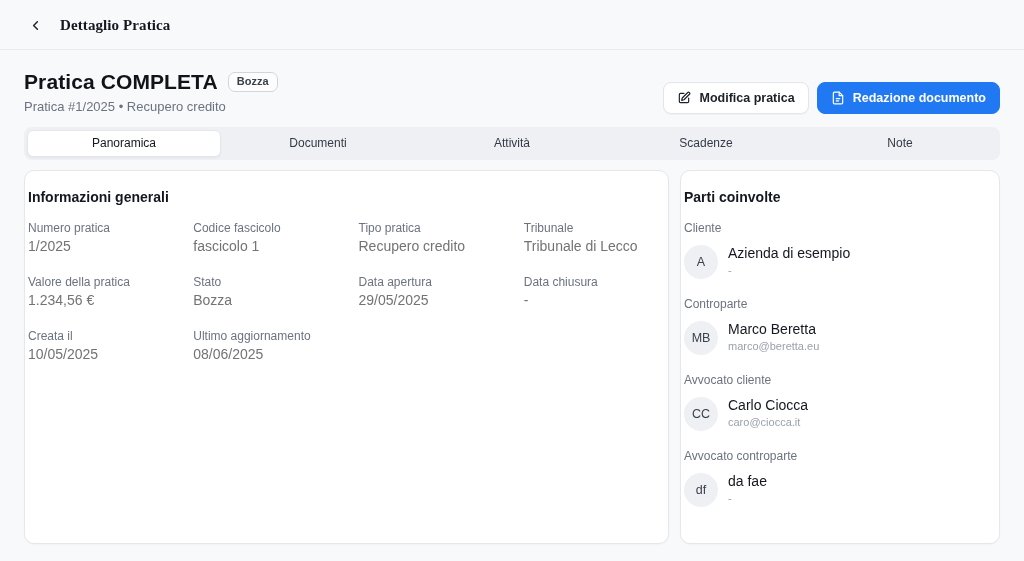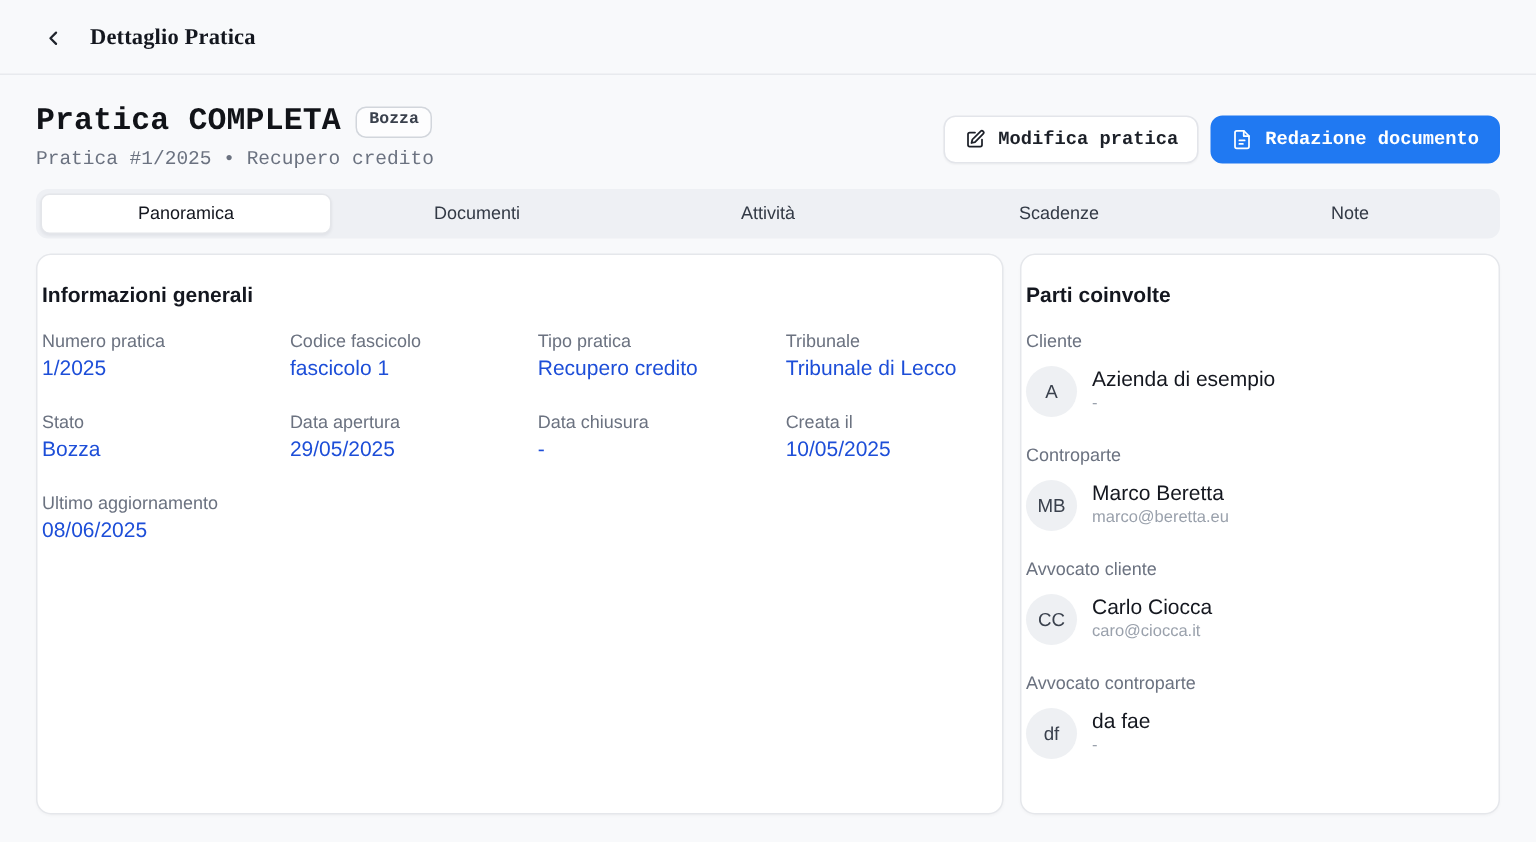--- a/index.html
+++ b/index.html
@@ -33,23 +33,22 @@
   }
   .back-btn{
     background:none;border:none;cursor:pointer;
     width:22px;height:22px;display:flex;align-items:center;justify-content:center;
     color:#20242c;padding:0;
   }
   .back-btn svg{width:15px;height:15px;}
   .top-title{font-size:15px;font-weight:700;color:var(--text-dark);letter-spacing:.1px;}
   
   .title-row{
-    display:flex;align-items:center;justify-content:space-between;
+    display:flex;align-items:flex-end;justify-content:space-between;
     padding:20px 24px 0;
-    font-family:Liberation Mono, monospace;
   }
   .title-left{display:flex;flex-direction:column;}
   .title-line{display:flex;align-items:center;gap:10px;}
   .page-title{font-size:21px;font-weight:700;color:#111318;letter-spacing:.1px;}
   .status-badge{
     font-size:11px;font-weight:600;color:#3a414d;
     border:1px solid #d2d6dc;border-radius:7px;
     padding:2px 8px 3px;background:#fdfdfe;line-height:1.2;
   }
   .subtitle{font-size:13px;color:var(--text-gray);margin-top:5px;}
@@ -95,21 +94,21 @@
     padding:18px 3px;
     box-shadow:0 1px 2px rgba(20,24,34,.03);
   }
   .card-title{font-size:14px;font-weight:700;color:#14171f;margin-bottom:16px;}
   
   .fields-grid{
     display:grid;grid-template-columns:1fr 1fr 1fr 1fr;
     column-gap:24px;row-gap:21px;
   }
   .field-label{font-size:12px;color:var(--text-gray);margin-bottom:3px;}
-  .field-value{font-size:14px;color:#1d4ed8;}
+  .field-value{font-size:14px;color:#737373;}
   
   .party-section{margin-bottom:18px;}
   .party-role{font-size:12px;color:var(--text-gray);margin-bottom:10px;}
   .party-person{display:flex;align-items:center;gap:10px;}
   .avatar{
     width:34px;height:34px;border-radius:50%;
     background:var(--avatar-bg);
     display:flex;align-items:center;justify-content:center;
     font-size:12.5px;color:#3a414d;flex:none;
   }
@@ -192,20 +191,24 @@
   <div class="field">
     <div class="field-label">Tipo pratica</div>
     <div class="field-value">Recupero credito</div>
   </div>
 
   <div class="field">
     <div class="field-label">Tribunale</div>
     <div class="field-value">Tribunale di Lecco</div>
   </div>
 
+  <div class="field">
+    <div class="field-label">Valore della pratica</div>
+    <div class="field-value">1.234,56 €</div>
+  </div>
 
   <div class="field">
     <div class="field-label">Stato</div>
     <div class="field-value">Bozza</div>
   </div>
 
   <div class="field">
     <div class="field-label">Data apertura</div>
     <div class="field-value">29/05/2025</div>
   </div>

